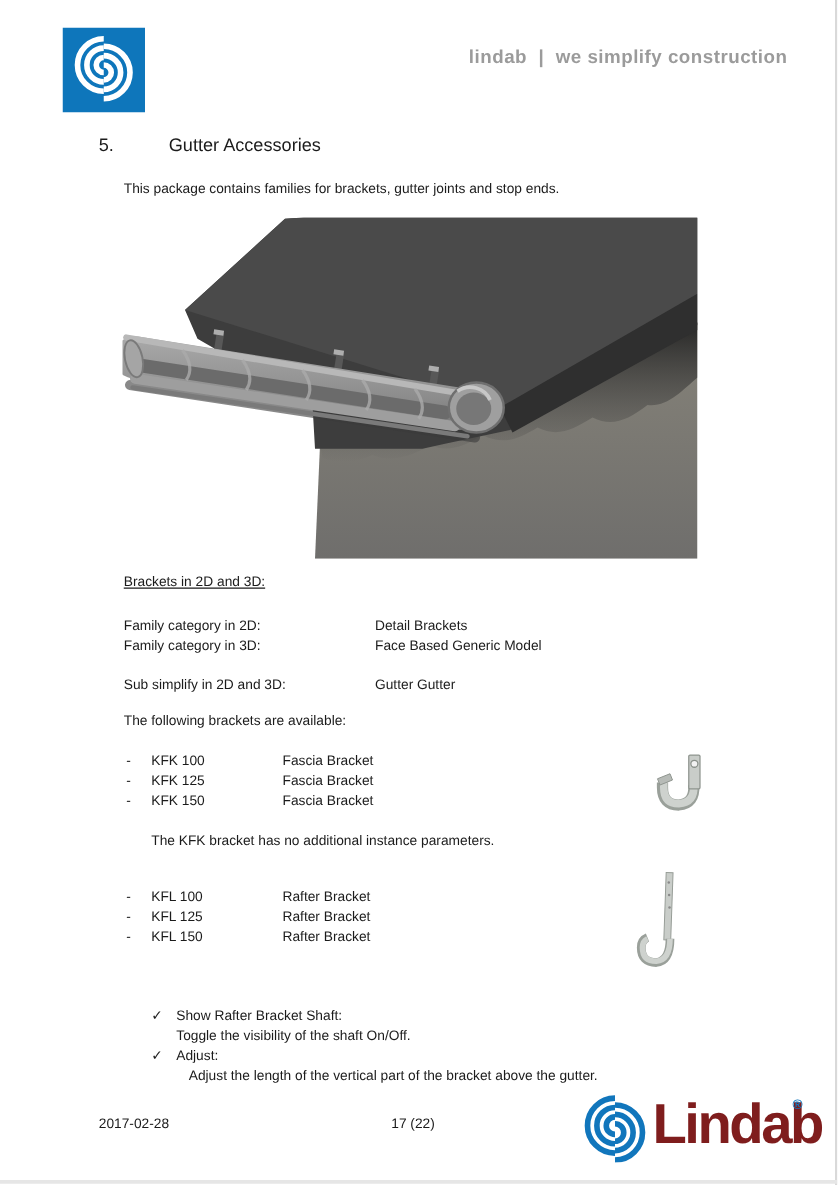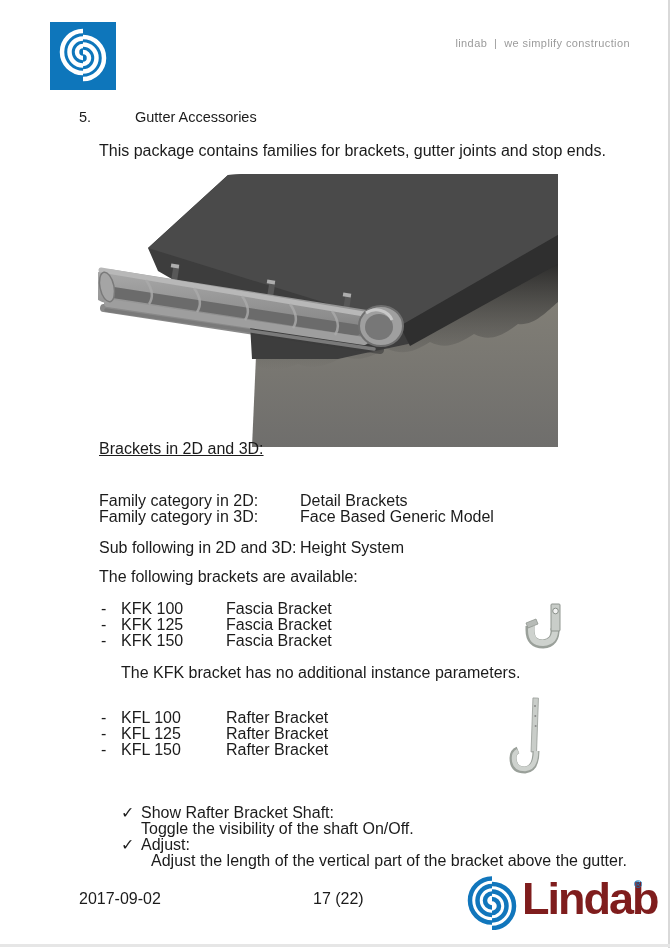--- a/index.html
+++ b/index.html
@@ -1,22 +1,22 @@
 <!DOCTYPE html>
 <html><head>
 <meta charset="utf-8">
 <style>
   html,body{margin:0;padding:0;background:#ffffff;}
   #page{
     position:relative;width:670px;height:948px;background:#ffffff;overflow:hidden;
     font-family:"Liberation Sans", sans-serif;color:#1b1b1b;
   }
   .abs{position:absolute;}
-  .body-txt{font-size:16px;line-height:14px;white-space:nowrap;}
-  .tagline{font-size:11px;font-weight:normal;color:#9b9b9b;white-space:pre;letter-spacing:.4px;}
+  .body-txt{font-size:11px;line-height:14px;white-space:nowrap;}
+  .tagline{font-size:15px;font-weight:bold;color:#9b9b9b;white-space:pre;letter-spacing:.4px;}
   .h1{font-size:14.5px;white-space:nowrap;}
   .underlined{text-decoration:underline;}
   .footer-brand{font-size:45px;font-weight:bold;color:#7f1d1d;letter-spacing:-2px;line-height:54px;white-space:nowrap;}
   .reg{font-size:11px;color:#1176bc;font-weight:bold;}
   .edge-right{position:absolute;top:0;right:0;width:2px;height:948px;background:#d9d9d9;}
   .edge-bottom{position:absolute;left:0;bottom:1px;width:670px;height:3px;background:#e6e6e6;}
 </style>
 </head>
 <body>
 
@@ -112,28 +112,28 @@
 
         <ellipse cx="283" cy="152" rx="22" ry="20" fill="#9f9f9f" stroke="#6f6f6f" stroke-width="2"></ellipse>
         <ellipse cx="281" cy="153" rx="14" ry="13" fill="#777777"></ellipse>
         <path d="M268,139 a17,16 0 0 1 26,7" stroke="#c8c8c8" stroke-width="3" fill="none"></path>
 
         <ellipse cx="9" cy="113" rx="7" ry="15" fill="#a5a5a5" stroke="#7a7a7a" stroke-width="1.5" transform="rotate(-12 9 113)"></ellipse>
       </g>
     </svg>
   </div>
 
-  <div class="abs body-txt underlined" style="left:99px;top:442px;">Brackets in 2D and 3D:</div>
+  <div class="abs body-txt underlined" style="left:99px;top:459px;">Brackets in 2D and 3D:</div>
 
   <div class="abs body-txt" style="left:99px;top:494px;">Family category in 2D:</div>
   <div class="abs body-txt" style="left:300px;top:494px;">Detail Brackets</div>
   <div class="abs body-txt" style="left:99px;top:510px;">Family category in 3D:</div>
   <div class="abs body-txt" style="left:300px;top:510px;">Face Based Generic Model</div>
-  <div class="abs body-txt" style="left:99px;top:541px;">Sub following in 2D and 3D:</div>
-  <div class="abs body-txt" style="left:300px;top:541px;">Height System</div>
+  <div class="abs body-txt" style="left:99px;top:541px;">Sub simplify in 2D and 3D:</div>
+  <div class="abs body-txt" style="left:300px;top:541px;">Gutter Gutter</div>
 
   <div class="abs body-txt" style="left:99px;top:570px;">The following brackets are available:</div>
 
   <div class="abs body-txt" style="left:101px;top:602px;">-</div>
   <div class="abs body-txt" style="left:121px;top:602px;">KFK 100</div>
   <div class="abs body-txt" style="left:226px;top:602px;">Fascia Bracket</div>
   <div class="abs body-txt" style="left:101px;top:618px;">-</div>
   <div class="abs body-txt" style="left:121px;top:618px;">KFK 125</div>
   <div class="abs body-txt" style="left:226px;top:618px;">Fascia Bracket</div>
   <div class="abs body-txt" style="left:101px;top:634px;">-</div>
@@ -174,21 +174,21 @@
   </div>
 
 
   <div class="abs body-txt" style="left:121px;top:806px;">✓</div>
   <div class="abs body-txt" style="left:141px;top:806px;">Show Rafter Bracket Shaft:</div>
   <div class="abs body-txt" style="left:141px;top:822px;">Toggle the visibility of the shaft On/Off.</div>
   <div class="abs body-txt" style="left:121px;top:838px;">✓</div>
   <div class="abs body-txt" style="left:141px;top:838px;">Adjust:</div>
   <div class="abs body-txt" style="left:141px;top:854px;margin-left:10px;">Adjust the length of the vertical part of the bracket above the gutter.</div>
 
-  <div class="abs body-txt" style="left:79px;top:892px;">2017-09-02</div>
+  <div class="abs body-txt" style="left:79px;top:892px;">2017-02-28</div>
   <div class="abs body-txt" style="left:313px;top:892px;">17 (22)</div>
 
   <div class="abs" style="left:465px;top:876px;width:54px;height:54px;">
     <svg width="54" height="54" viewBox="0 0 54 54">
       <defs>
         <clipPath id="fl">
             <rect x="0" y="0" width="27" height="54"></rect>
           </clipPath>
         <clipPath id="fr">
             <rect x="27" y="0" width="27" height="54"></rect>

